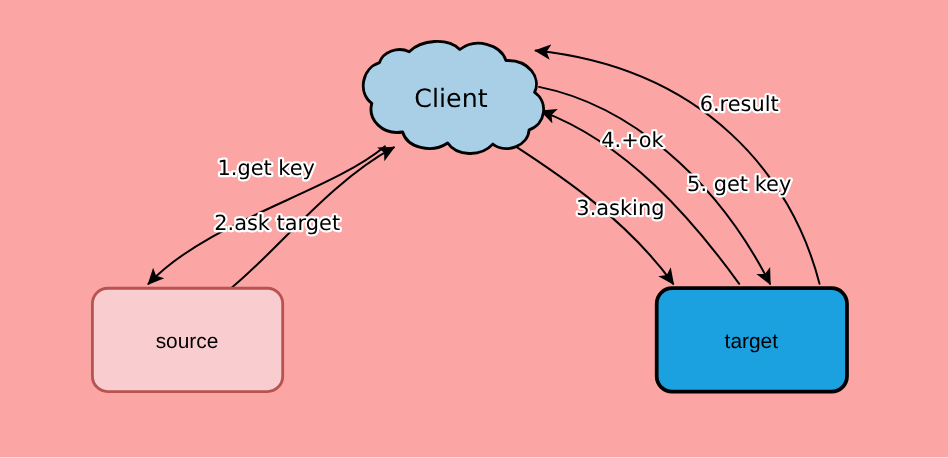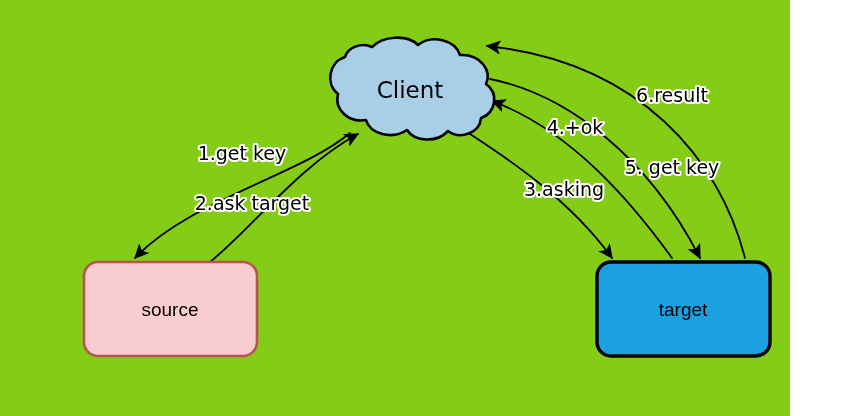--- a/index.html
+++ b/index.html
@@ -2,23 +2,23 @@
 <html><head>
 <meta charset="utf-8">
 <style>
   html, body {
     margin: 0;
     padding: 0;
     background: #ffffff;
   }
   #canvas {
     position: relative;
-    width: 790px;
+    width: 862px;
     height: 416px;
-    background: #84cc16;
+    background: #fca5a5;
     overflow: hidden;
     font-family: "DejaVu Sans", sans-serif;
   }
   #diagram-svg {
     position: absolute;
     left: 0;
     top: 0;
     width: 862px;
     height: 416px;
   }

